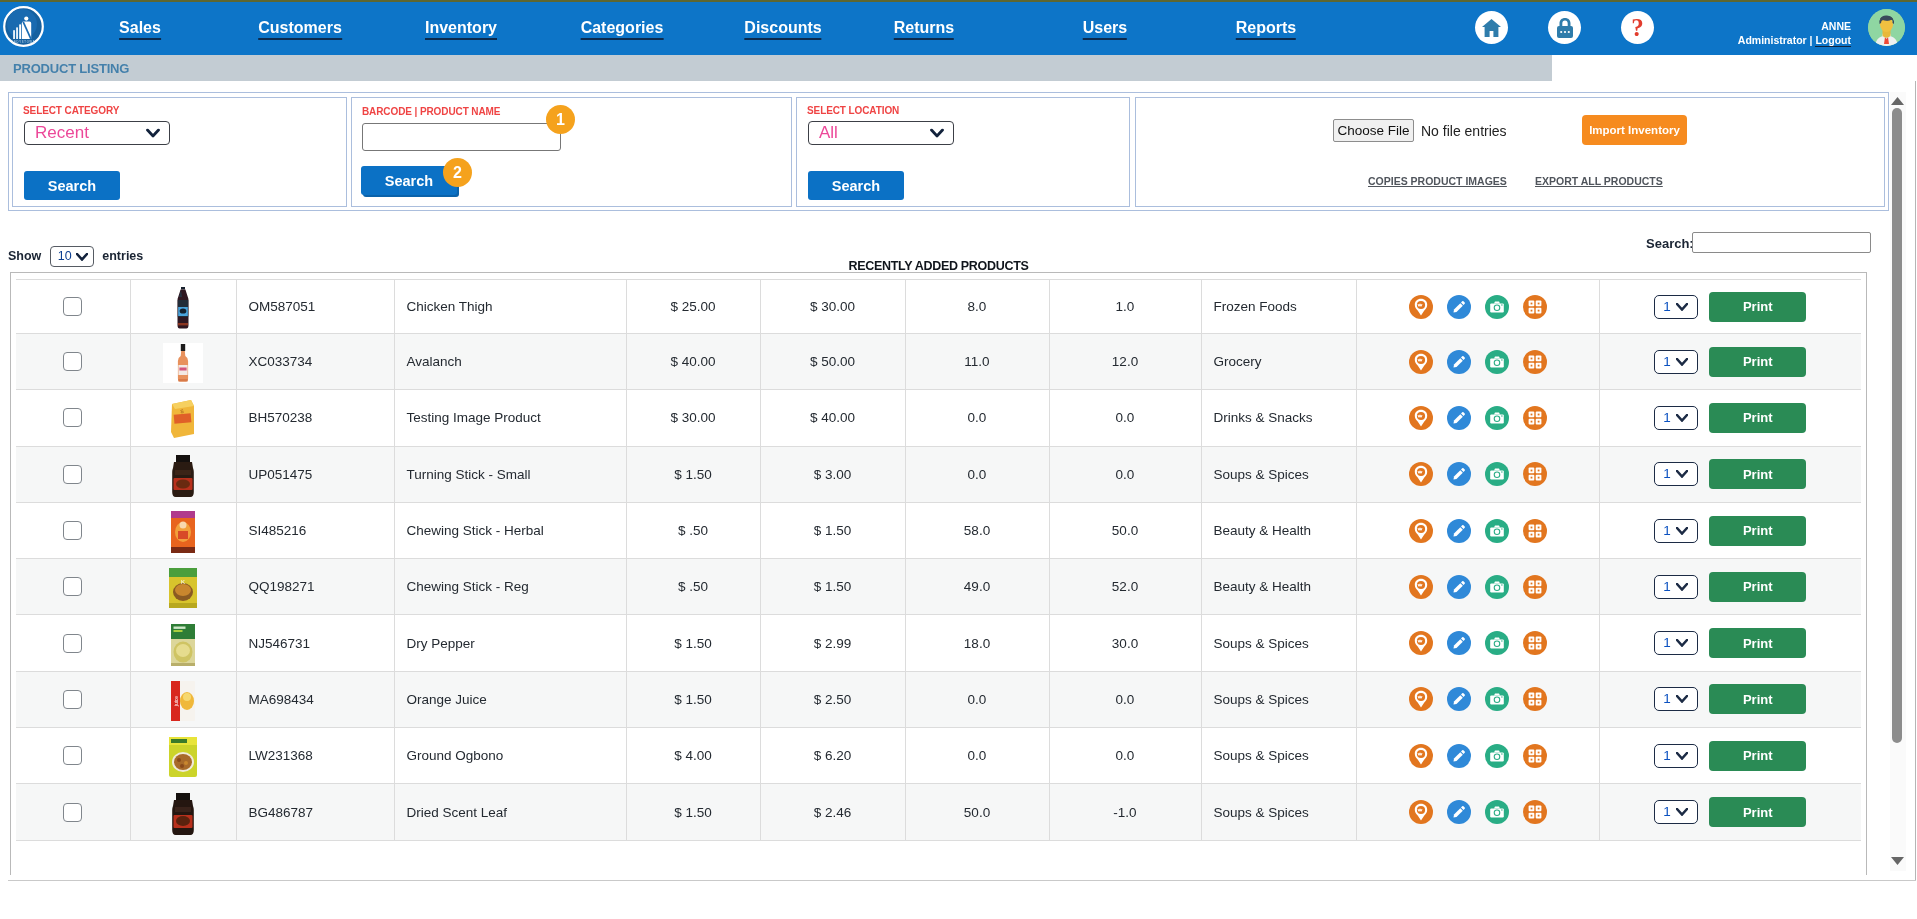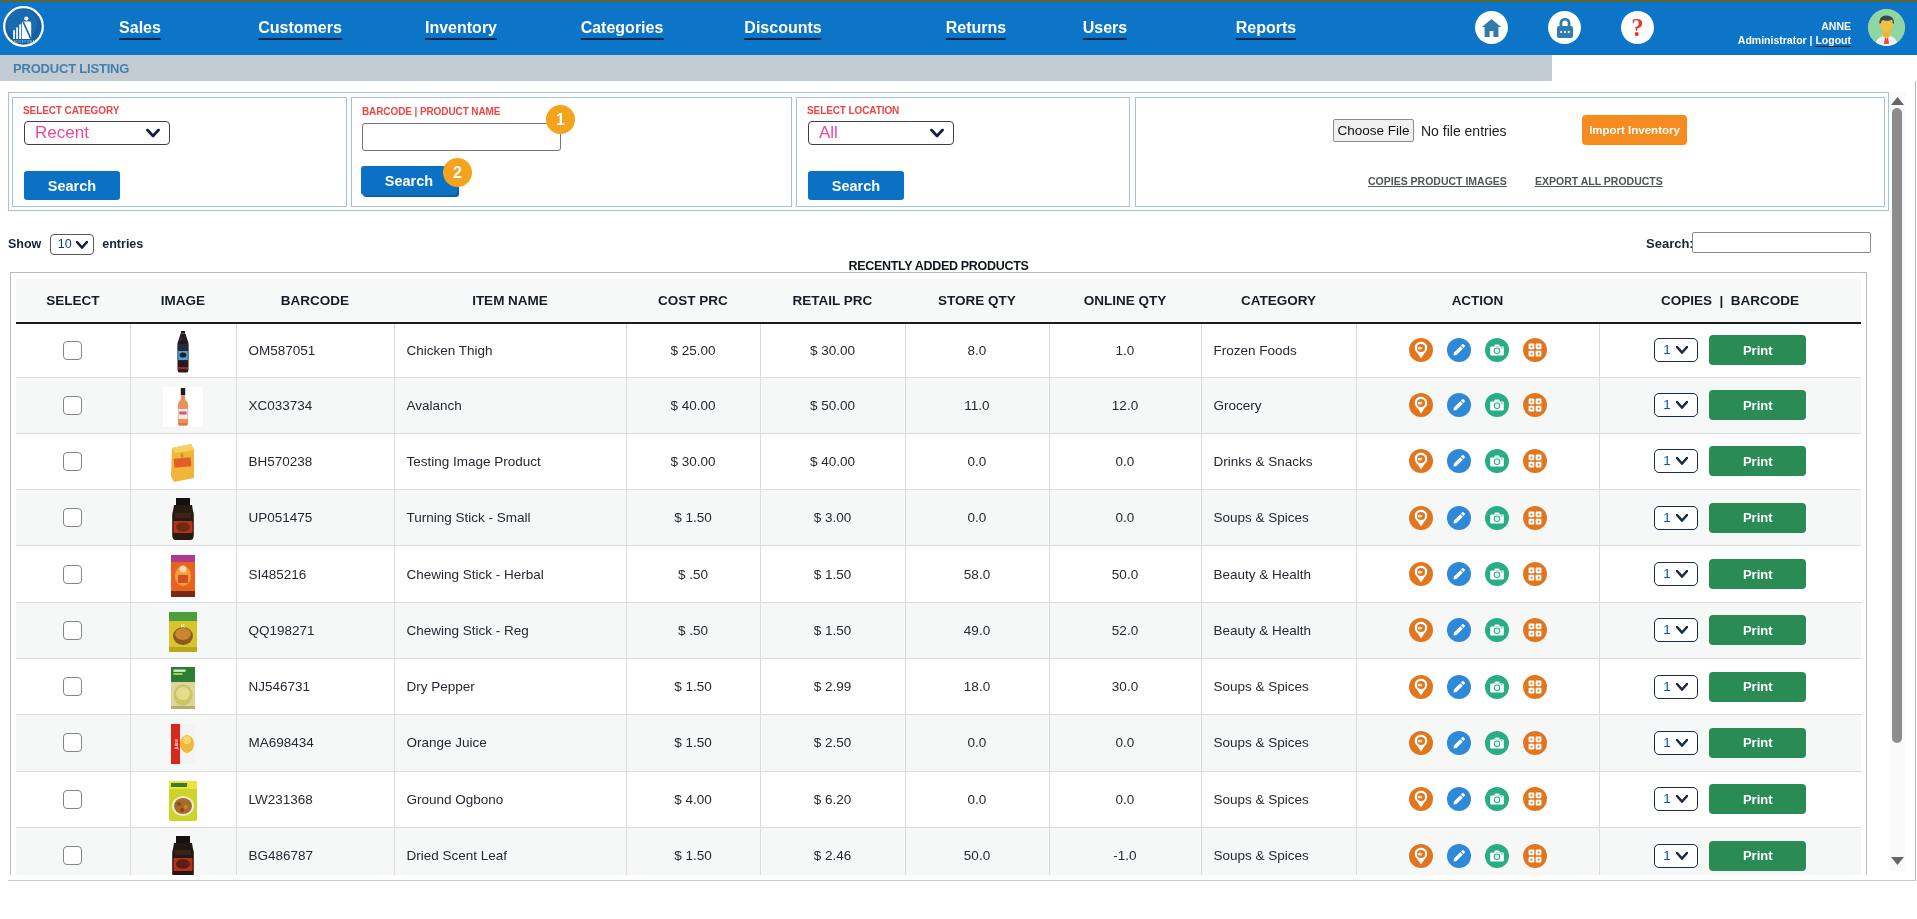--- a/index.html
+++ b/index.html
@@ -32,21 +32,21 @@
   font-size:17px; color:#ec4899; display:flex; align-items:center; padding-left:10px; }
 .chev { position:absolute; right:9px; top:50%; transform:translateY(-50%); }
 .sbtn { position:absolute; width:96px; height:29px; background:#0b71c5; border-radius:3px; color:#fff;
   font-size:14.5px; font-weight:bold; display:flex; align-items:center; justify-content:center; }
 .badge { position:absolute; width:29px; height:29px; border-radius:50%; background:#f5a21d; color:#fff;
   font-size:16px; font-weight:bold; display:flex; align-items:center; justify-content:center; }
 
 
 #showrow { position:absolute; left:8px; top:234px; font-size:12.5px; font-weight:bold; color:#1a2433; }
 .mini-select { display:inline-block; position:relative; width:44px; height:21px; border:1.5px solid #565b63;
-  border-radius:4px; vertical-align:middle; margin:0 5px; background:#fff; }
+  border-radius:4px; vertical-align:middle; margin:12px 5px; background:#fff; }
 .mini-select span { position:absolute; left:7px; top:2px; font-size:12.5px; color:#0b3e91; font-weight:normal; }
 #searchlbl { position:absolute; left:1646px; top:236px; font-size:13px; font-weight:bold; color:#1a2433; }
 #searchbox { position:absolute; left:1692px; top:232px; width:179px; height:21px; border:1px solid #8a8a8a;
   border-radius:2px; background:#fff; }
 
 
 #tabletitle { position:absolute; left:0; top:259px; width:1877px; text-align:center; font-size:12.5px;
   font-weight:bold; color:#10151c; letter-spacing:-0.3px; }
 #tcard { position:absolute; left:10px; top:272px; width:1857px; height:603px;
   border:1px solid #b9b9b9; border-bottom:none; overflow:hidden; background:#fff; }
@@ -86,21 +86,21 @@
 <div id="header"></div>
 <div id="graybar">
     <span>PRODUCT LISTING</span>
   </div>
 
 <div class="nav" style="left:140px;">Sales</div>
 <div class="nav" style="left:300px;">Customers</div>
 <div class="nav" style="left:461px;">Inventory</div>
 <div class="nav" style="left:622px;">Categories</div>
 <div class="nav" style="left:783px;text-align:center;">Discounts</div>
-<div class="nav" style="left:976px;">Returns</div>
+<div class="nav" style="left:924px;">Returns</div>
 <div class="nav" style="left:1105px;">Users</div>
 <div class="nav" style="left:1266px;">Reports</div>
 
 <div class="hicon" style="left:1475px;" id="ic-home">
 <svg width="19" height="18" viewBox="0 0 19 18">
       <path d="M9.5 0 L19 8 h-2.6 v10 h-5 v-6 h-3.8 v6 h-5 V8 H0 Z" fill="#2e7cab"></path>
     </svg>
 </div>
 <div class="hicon" style="left:1548px;" id="ic-lock">
 <svg width="18" height="20" viewBox="0 0 18 20">
@@ -204,33 +204,20 @@
         <col style="width:232px">
 <col style="width:134px">
         <col style="width:145px">
         <col style="width:144px">
         <col style="width:152px">
 <col style="width:155px">
         <col style="width:243px">
         <col style="width:262px">
 </colgroup>
 <tbody>
-        <tr class="hrow">
-          <th>SELECT</th>
-          <th>IMAGE</th>
-          <th>BARCODE</th>
-          <th>ITEM NAME</th>
-          <th>COST PRC</th>
-<th>RETAIL PRC</th>
-          <th>STORE QTY</th>
-          <th>ONLINE QTY</th>
-          <th>CATEGORY</th>
-          <th>ACTION</th>
-<th>COPIES&nbsp;&nbsp;|&nbsp;&nbsp;BARCODE</th>
-        </tr>
 <tr class="first">
 <td>
             <div class="ckbx"></div>
           </td>
 <td style="text-align:center;"><svg width="14" height="42" viewBox="0 0 14 42">
               <path d="M5 0 h4 v2.5 h-4 z" fill="#16202c"></path>
               <path d="M4.6 2.5 h4.8 l2.4 7.5 q.7 1.5 .7 3 v25 q0 3.5 -2.2 3.5 h-6.6 q-2.2 0 -2.2 -3.5 v-25 q0 -1.5 .7 -3 z" fill="#2e1620"></path>
               <path d="M5 3 l-2 7 h3 z" fill="#24313f"></path>
               <rect x="1.8" y="13" width="10.4" height="17" rx="0.5" fill="#222c38"></rect>
               <rect x="2.2" y="20" width="9.6" height="9" fill="#4aa3dc"></rect>

